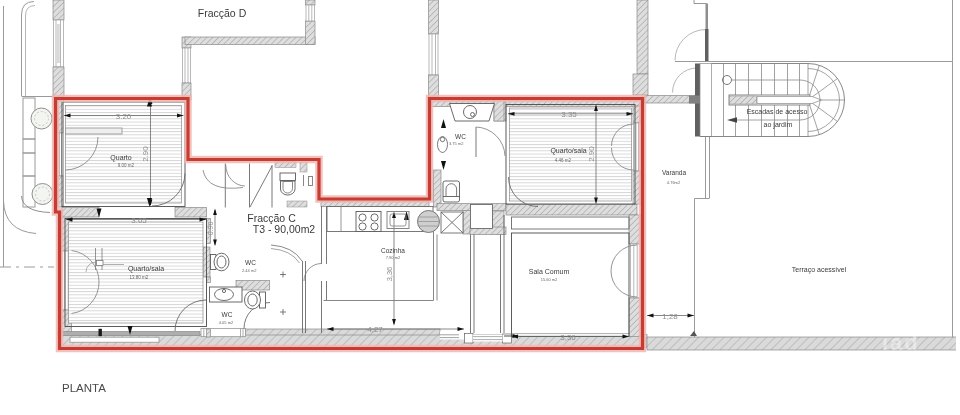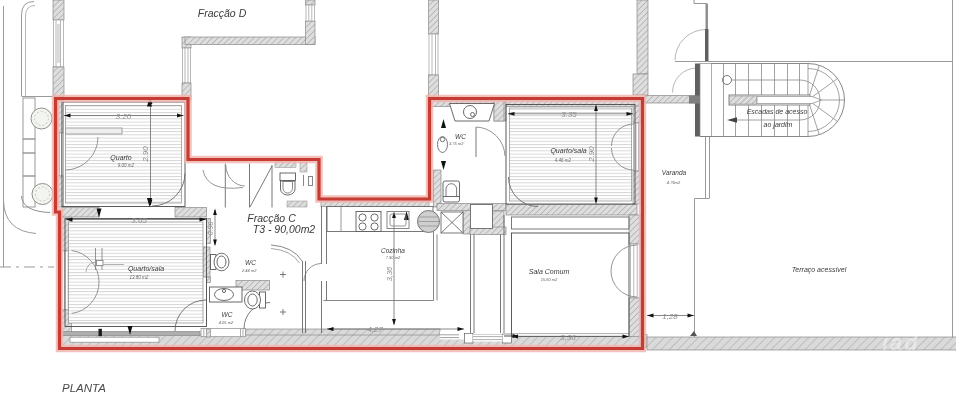--- a/index.html
+++ b/index.html
@@ -1,16 +1,16 @@
 <!DOCTYPE html>
 <html><head>
 <meta charset="utf-8">
 <style>
   html,body{margin:0;padding:0;background:#ffffff;}
-  #page{width:956px;height:415px;overflow:hidden;background:#fff;font-style:italic;}
+  #page{width:956px;height:415px;overflow:hidden;background:#fff;}
   svg{display:block;}
   text{font-family:"Liberation Sans", sans-serif;}
 </style>
 </head>
 <body>
 <div id="page">
 <svg width="960" height="415" viewBox="0 0 960 415" xmlns="http://www.w3.org/2000/svg">
 <defs>
   <pattern id="wall" width="4.2" height="4.2" patternUnits="userSpaceOnUse" patternTransform="rotate(45)">
     <rect width="4.2" height="4.2" fill="#dedede"></rect>

